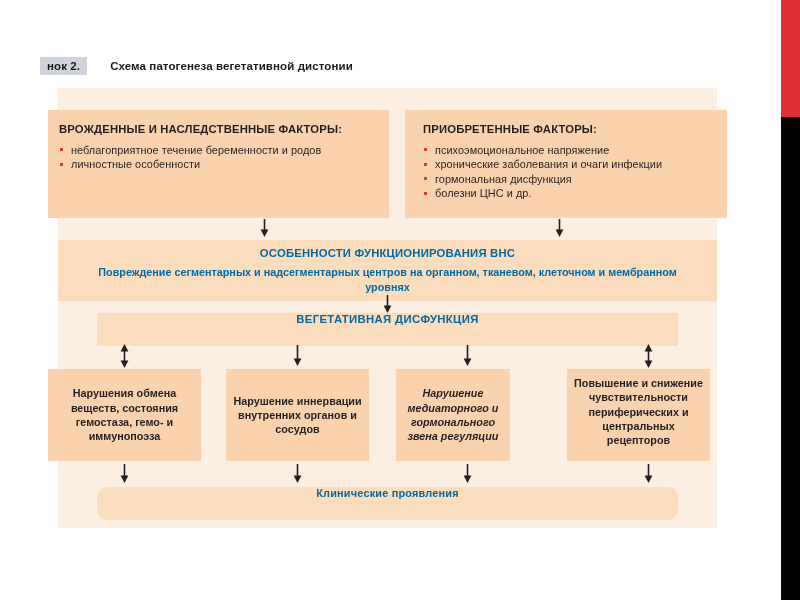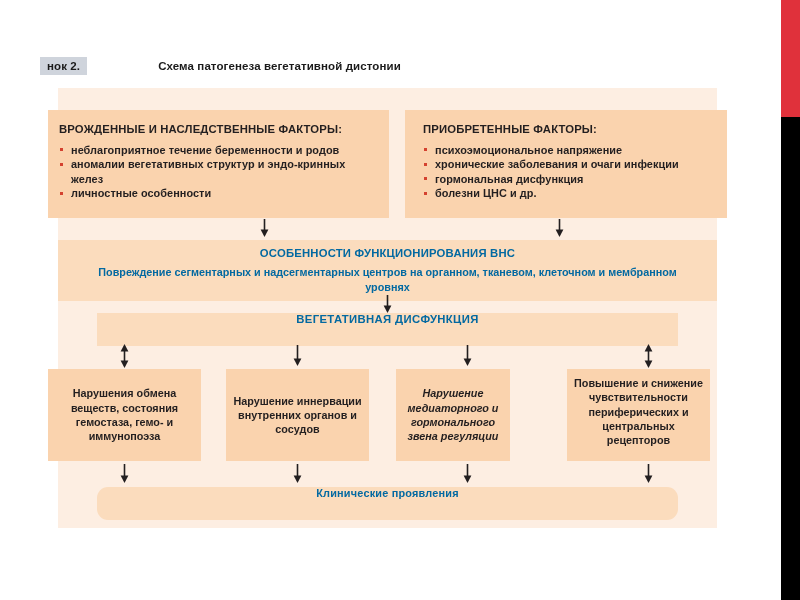--- a/index.html
+++ b/index.html
@@ -53,21 +53,20 @@
     font-weight: 700;
     padding: 3px 7px 3px 7px;
     letter-spacing: .1px;
   }
   #caption-text {
     color: #1b1b1b;
     font-size: 11.5px;
     font-weight: 700;
     padding-left: 11px;
     letter-spacing: .1px;
-    margin-left: 48px;
   }
 
   
   #diagram {
     position: absolute;
     left: 58px;
     top: 88px;
     width: 659px;
     height: 440px;
     background: #fdeee2;
@@ -114,21 +113,21 @@
   }
   ul.bullets {
     list-style: none;
     margin: 0;
     padding: 0;
   }
   ul.bullets li {
     position: relative;
     padding-left: 12px;
     font-size: 10.9px;
-    font-weight: 700;
+    font-weight: 400;
     line-height: 14.4px;
     letter-spacing: .05px;
   }
   ul.bullets li::before {
     content: "";
     position: absolute;
     left: 1px;
     top: 5.5px;
     width: 3px;
     height: 3px;
@@ -221,21 +220,20 @@
   <span id="caption-number">нок 2.</span>
   <span id="caption-text">Схема патогенеза вегетативной дистонии</span>
 </div>
 
 <div id="diagram">
 
   <div class="box" id="box-hereditary">
     <div class="box-heading">ВРОЖДЕННЫЕ И НАСЛЕДСТВЕННЫЕ ФАКТОРЫ:</div>
     <ul class="bullets">
       <li>неблагоприятное течение беременности и родов</li>
-      <li>аномалии вегетативных структур и эндо-кринных желез</li>
       <li>личностные особенности</li>
     </ul>
   </div>
 
   <div class="box" id="box-acquired">
     <div class="box-heading">ПРИОБРЕТЕННЫЕ ФАКТОРЫ:</div>
     <ul class="bullets">
       <li>психоэмоциональное напряжение</li>
       <li>хронические заболевания и очаги инфекции</li>
       <li>гормональная  дисфункция</li>

